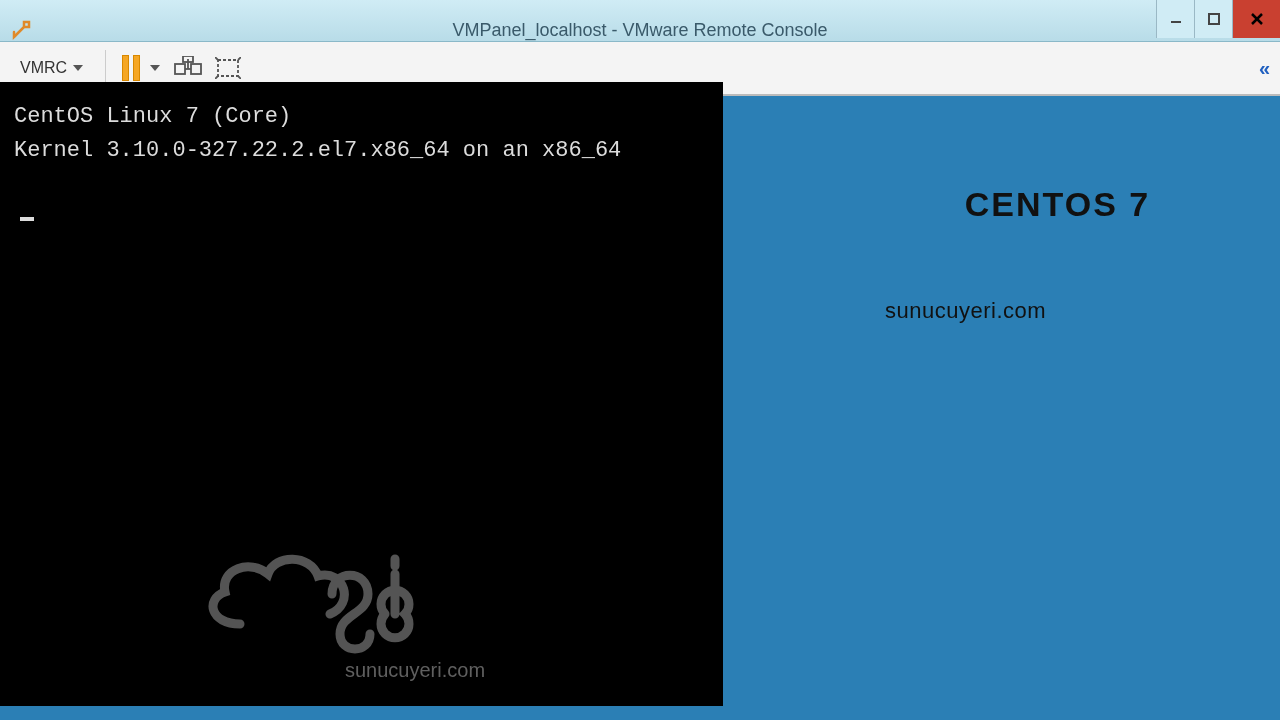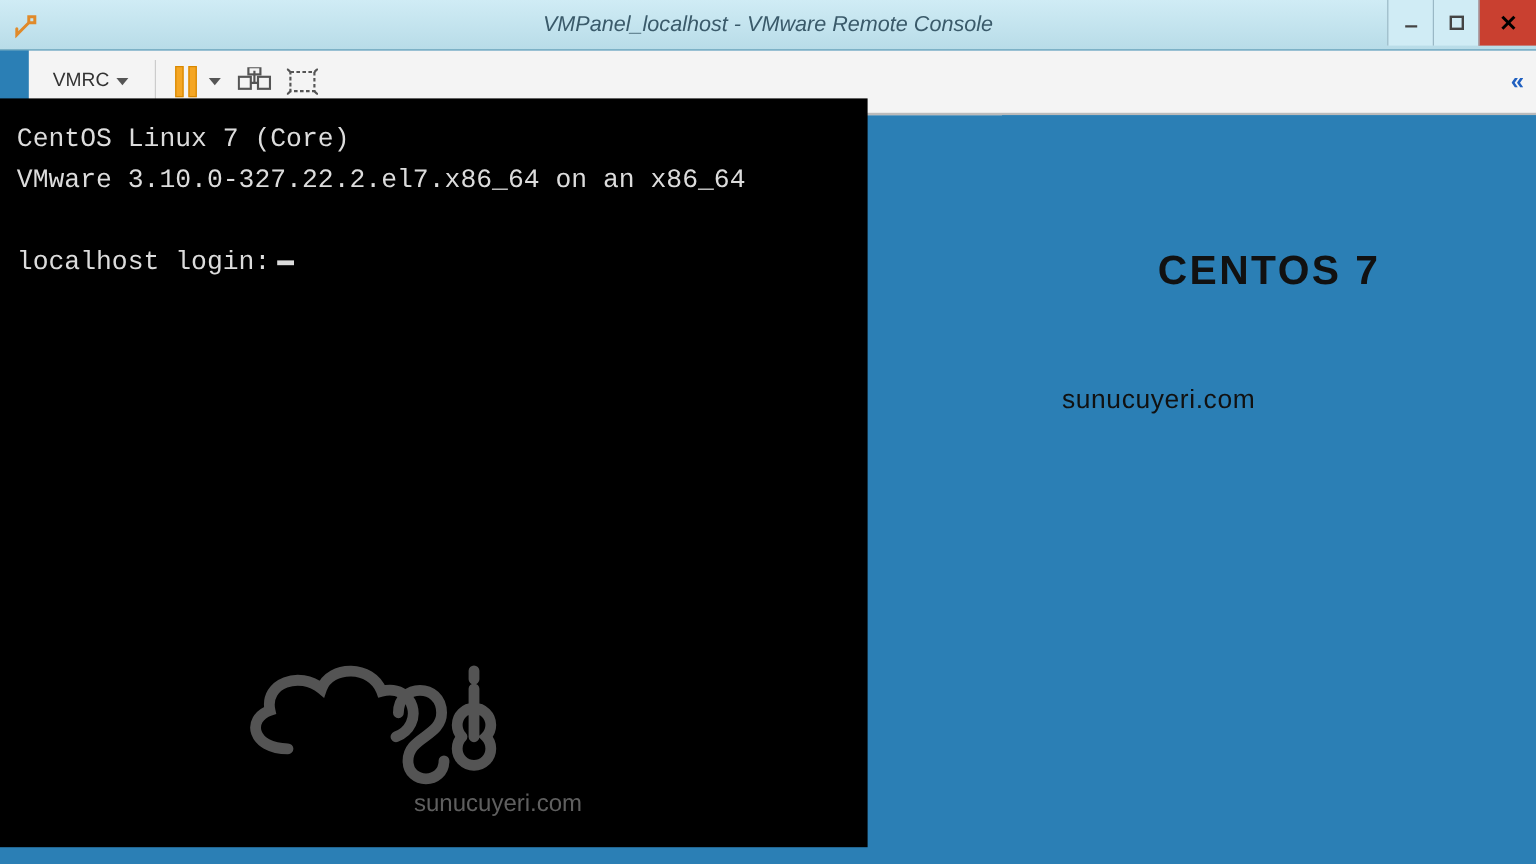--- a/index.html
+++ b/index.html
@@ -13,24 +13,23 @@
     }
     .window {
       width: 1280px;
       height: 720px;
       position: relative;
     }
     .title-bar {
       height: 42px;
       background: linear-gradient(to bottom, #d0ecf5, #b8dce8);
       display: flex;
-      align-items: center;
+      align-items: flex-end;
       position: relative;
       border-bottom: 1px solid #8ab8c8;
-      font-style: italic;
     }
     .app-icon {
       margin-left: 10px;
       width: 24px;
       height: 24px;
       display: flex;
       align-items: center;
       justify-content: center;
     }
     .title-text {
@@ -61,21 +60,20 @@
     .win-max { background: #d0ecf5; color: #555; }
     .win-close { background: #c94030; color: #000; width: 48px; font-size: 18px; font-weight: bold; }
     .toolbar {
       height: 54px;
       background: #f4f4f4;
       border-bottom: 2px solid #bbb;
       display: flex;
       align-items: center;
       padding: 0 10px;
       gap: 8px;
-      margin-left: 24px;
     }
     .vmrc-btn {
       display: flex;
       align-items: center;
       gap: 6px;
       padding: 6px 10px;
       font-size: 16px;
       color: #333;
       cursor: pointer;
     }
@@ -152,21 +150,21 @@
       position: relative;
       top: -3px;
     }
     .overlay-panel {
       position: absolute;
       top: 96px;
       left: 835px;
       width: 445px;
       height: 624px;
       background: #2b7fb5;
-      padding: 108px 30px 0 30px;
+      padding: 86px 30px 0 30px;
     }
     .overlay-headline {
       color: #111;
       font-size: 34px;
       font-weight: 800;
       letter-spacing: 2px;
       text-align: center;
       line-height: 1.35;
     }
     .overlay-sub {
@@ -252,24 +250,24 @@
       <svg width="26" height="22" viewBox="0 0 26 22">
         <rect x="3" y="3" width="20" height="16" stroke="#555" stroke-width="1.8" fill="none" stroke-dasharray="3 2"></rect>
         <path d="M3 3 L0 0 M23 3 L26 0 M3 19 L0 22 M23 19 L26 22" stroke="#555" stroke-width="1.8"></path>
       </svg>
     </div>
     <div class="collapse-btn">«</div>
   </div>
 
   <div class="console-area">
     <div>CentOS Linux 7 (Core)</div>
-    <div>VMware 3.10.0-327.22.2.el7.x86_64 on an x86_64</div>
+    <div>Kernel 3.10.0-327.22.2.el7.x86_64 on an x86_64</div>
     <div>&nbsp;</div>
     <div>
-      <span>localhost login:</span><span class="cursor"></span>
+      <span class="cursor"></span>
     </div>
 
     <div class="watermark">
       <svg width="310" height="160" viewBox="0 0 310 160">
         <g stroke="#9a9a9a" stroke-width="9" fill="none" stroke-linecap="round">
           <path d="M50 110 C20 110 15 85 35 78 C30 55 60 45 78 60 C85 40 120 40 128 62 C155 55 165 90 140 100"></path>
           <path d="M142 80 C142 55 178 55 178 80 C178 100 150 100 150 120 C150 140 180 140 180 120"></path>
           <path d="M205 60 L205 100 M195 100 A14 14 0 1 0 215 100 A14 14 0 1 0 195 100 M205 45 L205 52"></path>
         </g>
       </svg>

